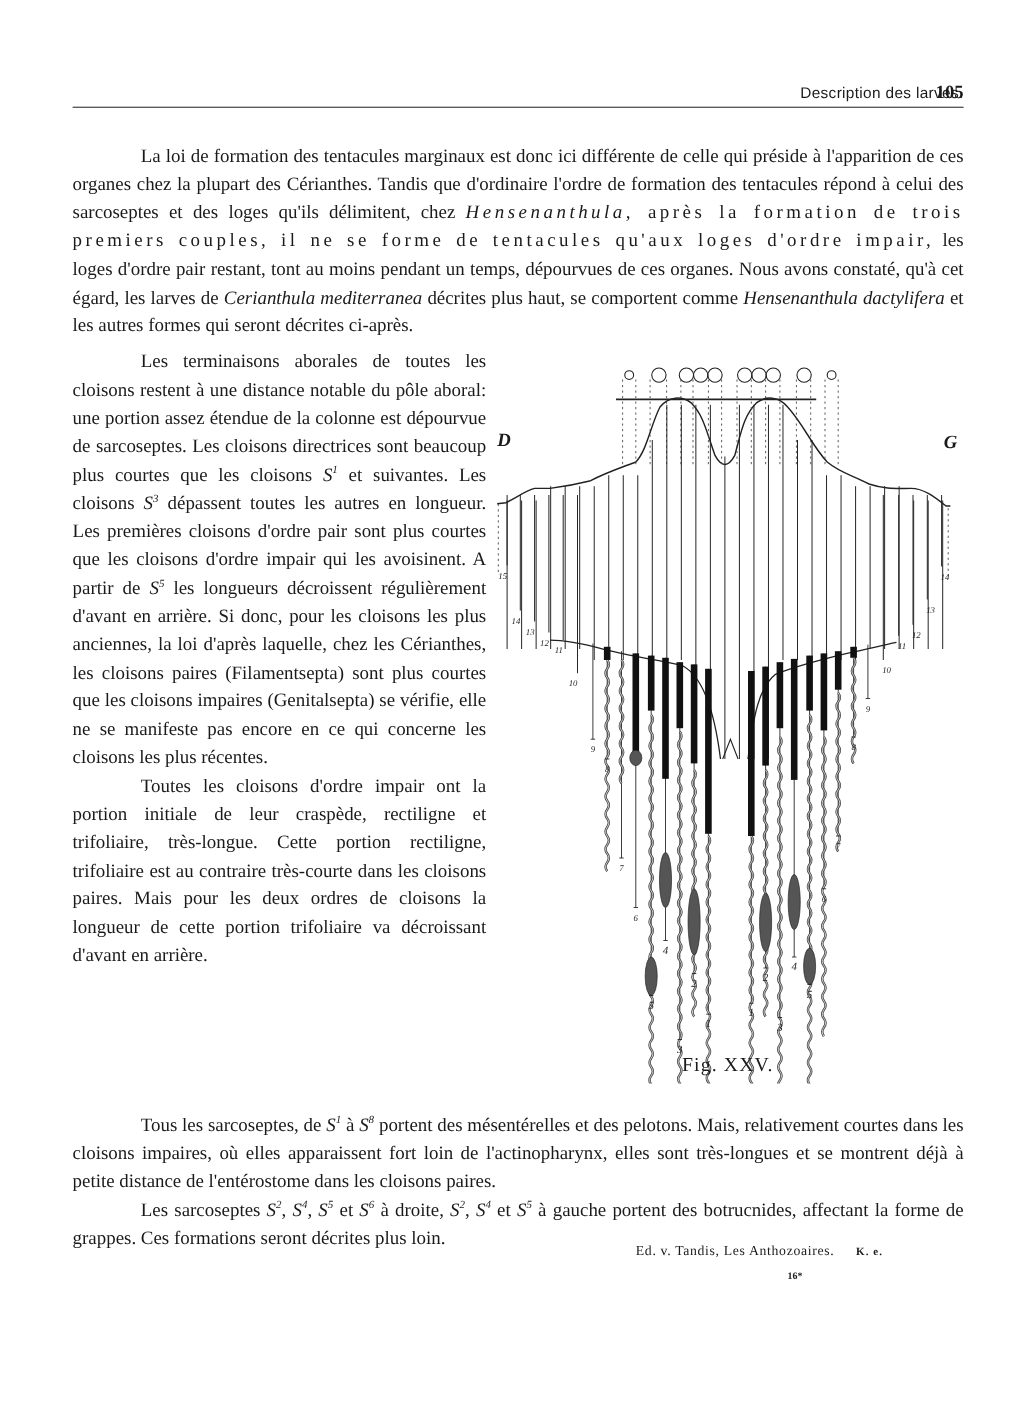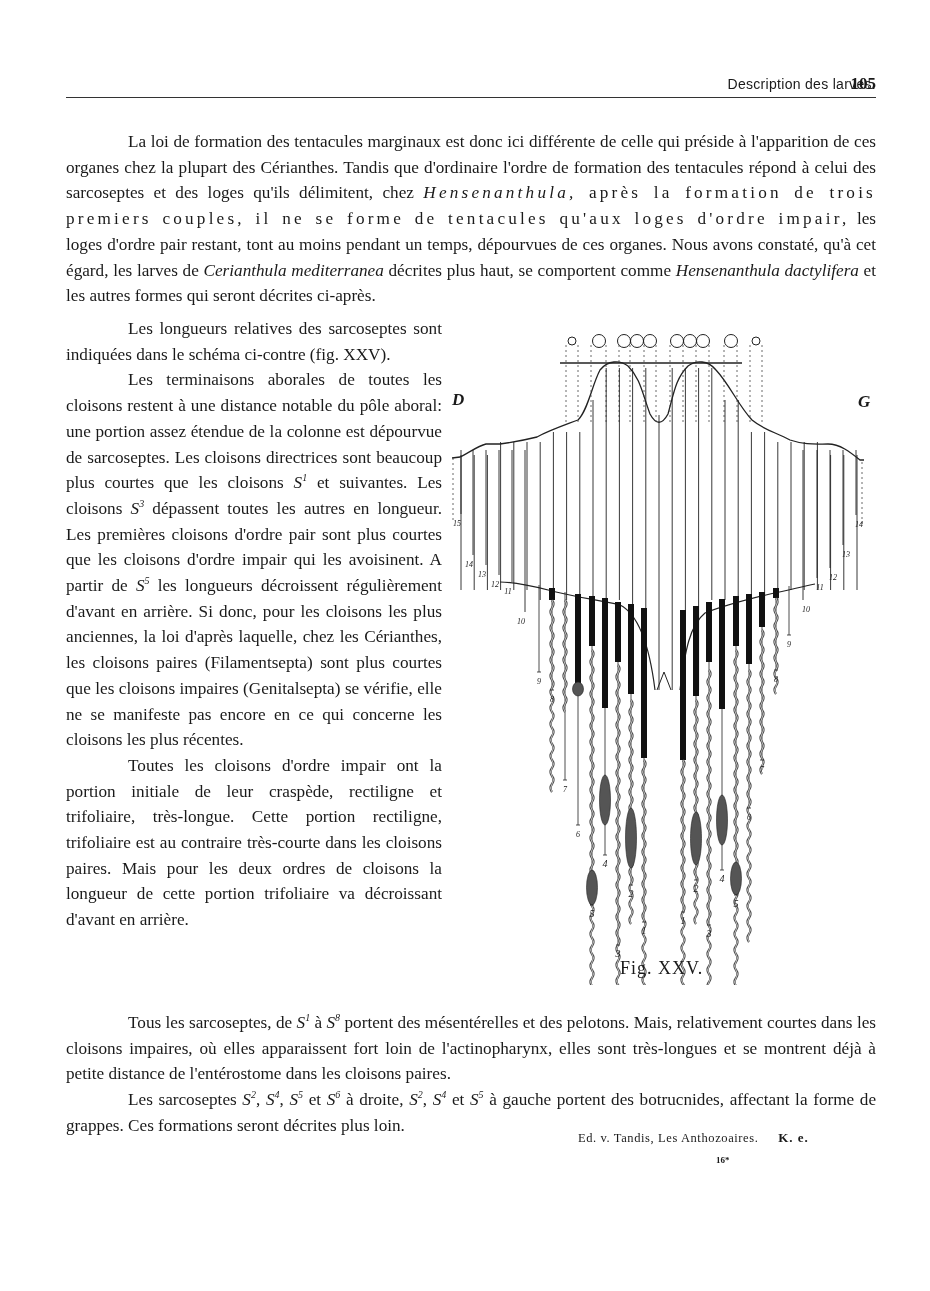--- a/index.html
+++ b/index.html
@@ -13,21 +13,21 @@
   .head-rule { position: absolute; left: 66px; top: 97px; width: 810px; height: 0; border-top: 1.5px solid #333; }
   .text { font-family: "Liberation Serif", serif; font-size: 17.2px; line-height: 25.7px; text-align: justify; }
   .para { margin: 0; text-indent: 62px; }
   .block-full { position: absolute; left: 66px; width: 810px; }
   .block-left { position: absolute; left: 66px; width: 376px; }
   .spaced { letter-spacing: 3.2px; }
   em.it { font-style: italic; }
   sup { font-size: 10px; line-height: 0; font-style: italic; }
   .S { font-style: italic; }
   .citation { position: absolute; left: 578px; top: 1130px; font-family: "Liberation Serif", serif; font-size: 12.5px; letter-spacing: 0.6px; }
-  .citation b { letter-spacing: 1px; font-size: 13px; padding-left: 16px; }
+  .citation b { letter-spacing: 1px; font-size: 10px; padding-left: 16px; }
   .signature { position: absolute; left: 716px; top: 1155px; font-family: "Liberation Serif", serif; font-size: 9px; font-weight: bold; text-align: right; }
   .figure { position: absolute; left: 448px; top: 325px; width: 440px; height: 660px; }
   .fig-caption { position: absolute; left: 620px; top: 958px; font-family: "Liberation Serif", serif; font-size: 18px; letter-spacing: 1px; }
   .fig-label-D, .fig-label-G { position: absolute; font-family: "Liberation Serif", serif; font-weight: bold; font-style: italic; font-size: 17px; }
   .fig-label-D { left: 452px; top: 390px; }
   .fig-label-G { left: 858px; top: 392px; }
 </style>
 </head>
 <body>
 
@@ -37,21 +37,20 @@
     <span class="running-title">Description des larves.</span>
     <span class="page-number">105</span>
   </div>
   <div class="head-rule"></div>
 
   <div class="block-full text" style="top:113px;margin-top:16px;">
     <p class="para"><span>La loi de formation des tentacules marginaux est donc ici différente de celle qui préside à l'apparition de ces organes chez la plupart des Cérianthes. Tandis que d'ordinaire l'ordre de formation des tentacules répond à celui des sarcoseptes et des loges qu'ils délimitent, chez </span><em class="it spaced">Hensenanthula,</em><span class="spaced"> après la formation de trois premiers couples, il ne se forme de tentacules qu'aux loges d'ordre impair,</span><span> les loges d'ordre pair restant, tont au moins pendant un temps, dépourvues de ces organes. Nous avons constaté, qu'à cet égard, les larves de </span><em class="it">Cerianthula mediterranea</em><span> décrites plus haut, se comportent comme </span><em class="it">Hensenanthula dactylifera</em><span> et les autres formes qui seront décrites ci-après.</span></p>
   </div>
 
   <div class="block-left text" style="top:316px;">
-    <p class="para">Les longueurs relatives des sarcoseptes sont indiquées dans le schéma ci-contre (fig. XXV).</p>
     <p class="para"><span>Les terminaisons aborales de toutes les cloisons restent à une distance notable du pôle aboral: une portion assez étendue de la colonne est dépourvue de sarcoseptes. Les cloisons directrices sont beaucoup plus courtes que les cloisons </span><span class="S">S</span><sup>1</sup><span> et suivantes. Les cloisons </span><span class="S">S</span><sup>3</sup><span> dépassent toutes les autres en longueur. Les premières cloisons d'ordre pair sont plus courtes que les cloisons d'ordre impair qui les avoisinent. A partir de </span><span class="S">S</span><sup>5</sup><span> les longueurs décroissent régulièrement d'avant en arrière. Si donc, pour les cloisons les plus anciennes, la loi d'après laquelle, chez les Cérianthes, les cloisons paires (Filamentsepta) sont plus courtes que les cloisons impaires (Genitalsepta) se vérifie, elle ne se manifeste pas encore en ce qui concerne les cloisons les plus récentes.</span></p>
     <p class="para">Toutes les cloisons d'ordre impair ont la portion initiale de leur craspède, rectiligne et trifoliaire, très-longue. Cette portion rectiligne, trifoliaire est au contraire très-courte dans les cloisons paires. Mais pour les deux ordres de cloisons la longueur de cette portion trifoliaire va décroissant d'avant en arrière.</p>
   </div>
 
   <div class="block-full text" style="top:1010px;">
     <p class="para"><span>Tous les sarcoseptes, de </span><span class="S">S</span><sup>1</sup><span> à </span><span class="S">S</span><sup>8</sup><span> portent des mésentérelles et des pelotons. Mais, relativement courtes dans les cloisons impaires, où elles apparaissent fort loin de l'actinopharynx, elles sont très-longues et se montrent déjà à petite distance de l'entérostome dans les cloisons paires.</span></p>
     <p class="para"><span>Les sarcoseptes </span><span class="S">S</span><sup>2</sup><span>, </span><span class="S">S</span><sup>4</sup><span>, </span><span class="S">S</span><sup>5</sup><span> et </span><span class="S">S</span><sup>6</sup><span> à droite, </span><span class="S">S</span><sup>2</sup><span>, </span><span class="S">S</span><sup>4</sup><span> et </span><span class="S">S</span><sup>5</sup><span> à gauche portent des botrucnides, affectant la forme de grappes. Ces formations seront décrites plus loin.</span></p>
   </div>
 
   <div class="citation"><span>Ed. v. Tandis, Les Anthozoaires.</span> <b>K. e.</b></div>

